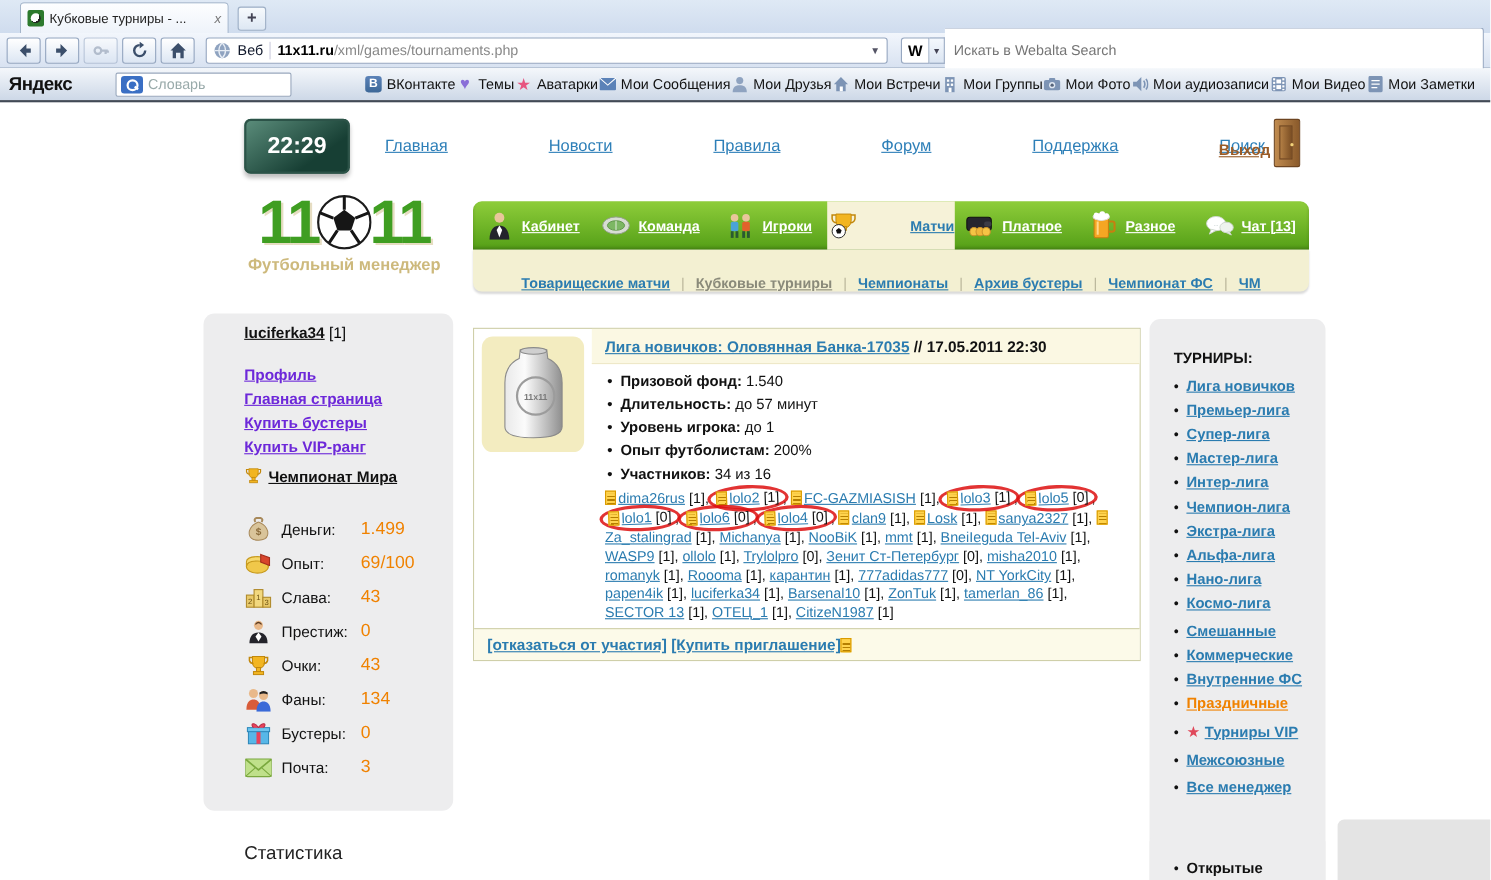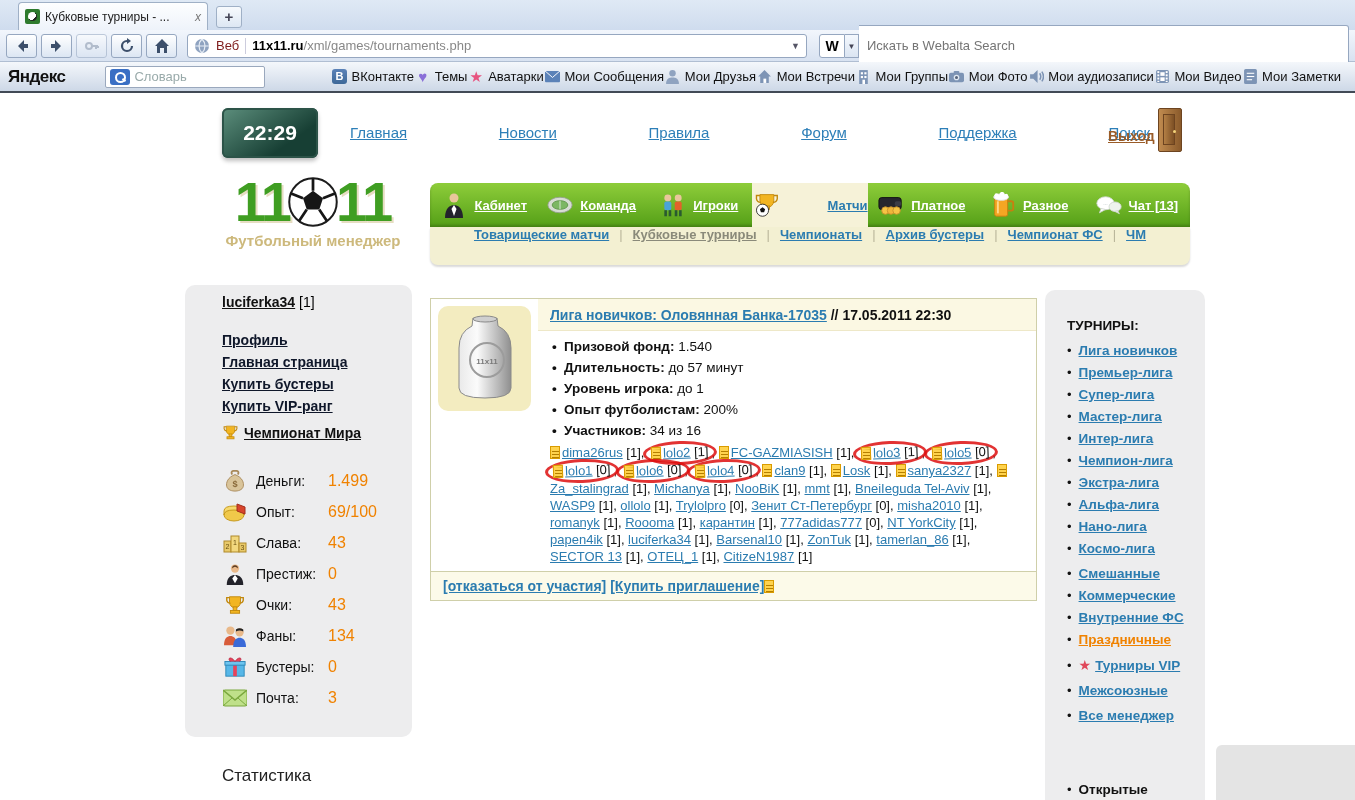--- a/index.html
+++ b/index.html
@@ -24,21 +24,21 @@
   .navbar { position:absolute; left:0; top:30px; width:1355px; height:32px;
     background:linear-gradient(#f2f6fc,#d8e2f1); border-bottom:1px solid #b0bed2;
     display:flex; align-items:center; padding:0 6px; gap:4px; }
   .chromebtn { width:31px; height:24px; border:1px solid #96a7c0; border-radius:3px;
     background:linear-gradient(#ffffff,#dce6f3); display:flex; align-items:center; justify-content:center;
     color:#3c4f6b; font-size:15px; }
   .chromebtn svg { width:16px; height:16px; }
   .chromebtn.disabled { opacity:.55; }
   .addressbar { flex:0 0 620px; height:24px; background:#fff; border:1px solid #96a7c0; border-radius:3px;
     margin-left:6px; display:flex; align-items:center; padding:0 6px; gap:6px; font-size:13px; }
-  .addressbar .zone { color:#7f1d1d; }
+  .addressbar .zone { color:#0f172a; }
   .addressbar .sep { width:1px; height:16px; background:#ccd; }
   .addressbar .url { flex:1; white-space:nowrap; overflow:hidden; }
   .addressbar .host { font-weight:bold; color:#000; }
   .addressbar .path { color:#888; }
   .addressbar .drop { color:#556; font-size:9px; }
   .searchbox { flex:1; height:24px; margin-left:8px; display:flex; align-items:center; }
   .wbtn { width:26px; height:24px; background:#fff; border:1px solid #96a7c0; border-radius:3px 0 0 3px;
     font-weight:bold; font-size:14px; text-align:center; line-height:22px; }
   .wdrop { width:14px; height:24px; background:linear-gradient(#f4f8fd,#dbe5f2); border:1px solid #96a7c0;
     border-left:none; font-size:8px; color:#445; text-align:center; line-height:24px; }
@@ -86,34 +86,34 @@
   
   .mainmenu { position:absolute; left:430px; top:183px; width:760px; height:44px;
     background:linear-gradient(#8ecd3a,#549f17); border-radius:8px 8px 0 0; display:flex; box-shadow:inset 0 -2px 3px rgba(0,0,0,.2);}
   .mtab { flex:1; display:flex; align-items:center; justify-content:center; gap:6px; cursor:pointer; }
   .mtab .micon { width:28px; height:28px; display:flex; align-items:center; justify-content:center; }
   .mtab .micon svg { width:26px; height:26px; }
   .mtab .mlabel { color:#fff; font-weight:bold; font-size:13px; text-decoration:underline; white-space:nowrap; }
   .mtab.active { background:#f6f2d8; border-radius:0;gap:47px; }
   .mtab.active .mlabel { color:#2b7cb0; }
   .submenu { position:absolute; left:430px; top:227px; width:760px; height:38px; background:#f3f0d2;
-    border-radius:0 0 8px 8px; display:flex; align-items:flex-start; justify-content:center; gap:10px;
+    border-radius:0 0 8px 8px; display:flex; align-items:flex-end; justify-content:center; gap:10px;
     font-size:13px; box-shadow:0 2px 2px rgba(0,0,0,.15); }
   .submenu a { font-weight:bold; text-decoration:underline; color:#2b7cb0; cursor:pointer; white-space:nowrap;}
   .submenu a.current { color:#8a8a7a; }
   .submenu .pipe { color:#b9b59a; }
 
   
   .leftsb { position:absolute; left:185px; top:285px; width:227px; height:452px; background:#ededee; border-radius:10px;
     padding:9px 0 0 37px; font-size:14px; }
   .user { font-weight:bold; }
   .user a { color:#111; text-decoration:underline; cursor:pointer; }
   .user .suffix { font-weight:normal; }
   .sblinks { margin-top:22px; display:flex; flex-direction:column; gap:6px; }
-  .sblinks a { color:#0f172a; font-weight:bold; text-decoration:underline; cursor:pointer; }
+  .sblinks a { color:#6d28d9; font-weight:bold; text-decoration:underline; cursor:pointer; }
   .trophyrow { margin-top:10px; display:flex; align-items:center; gap:5px; }
   .trophyrow .ticon { width:17px; height:17px; }
   .trophyrow .ticon svg { width:17px; height:17px; }
   .trophyrow a { color:#111; font-weight:bold; text-decoration:underline; cursor:pointer; }
   .stats { margin-top:28px; display:flex; flex-direction:column; gap:7px; }
   .statrow { display:flex; align-items:center; }
   .statrow .sicon { width:26px; height:24px; display:flex; align-items:center; justify-content:center; }
   .statrow .sicon svg { width:24px; height:22px; }
   .statrow .slabel { width:72px; margin-left:8px; color:#111; }
   .statrow .svalue { color:#f08200; font-size:16px; }

